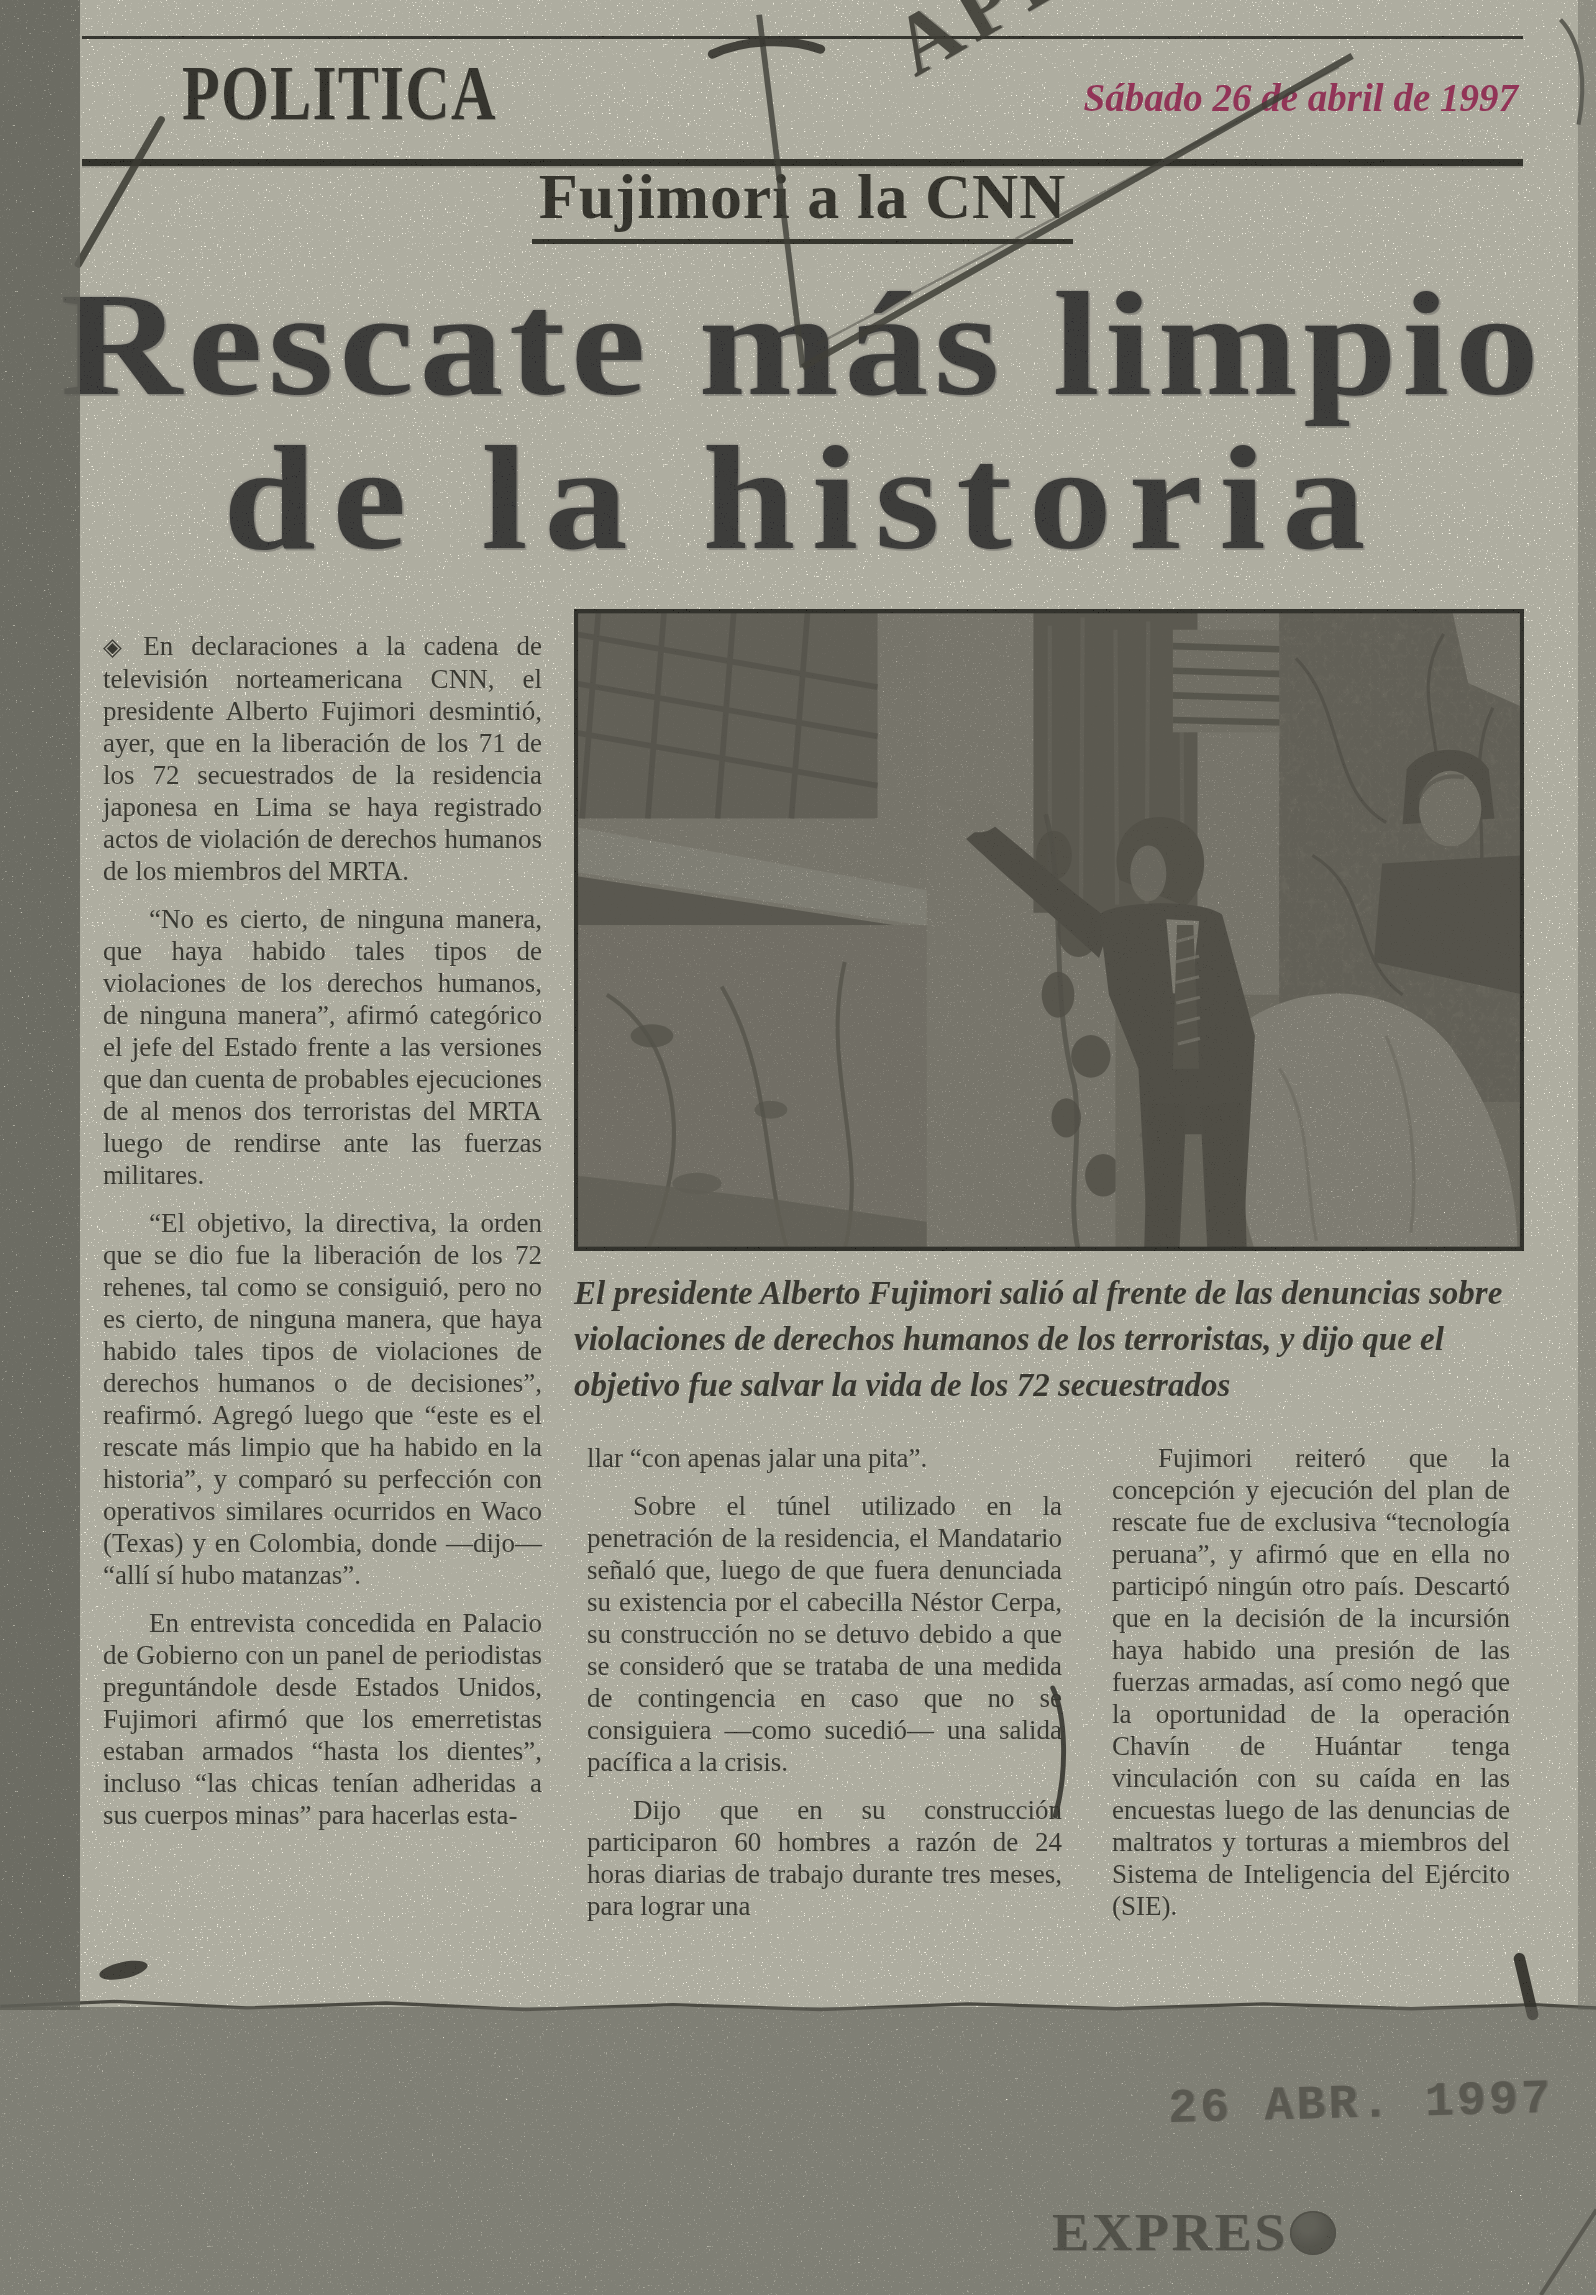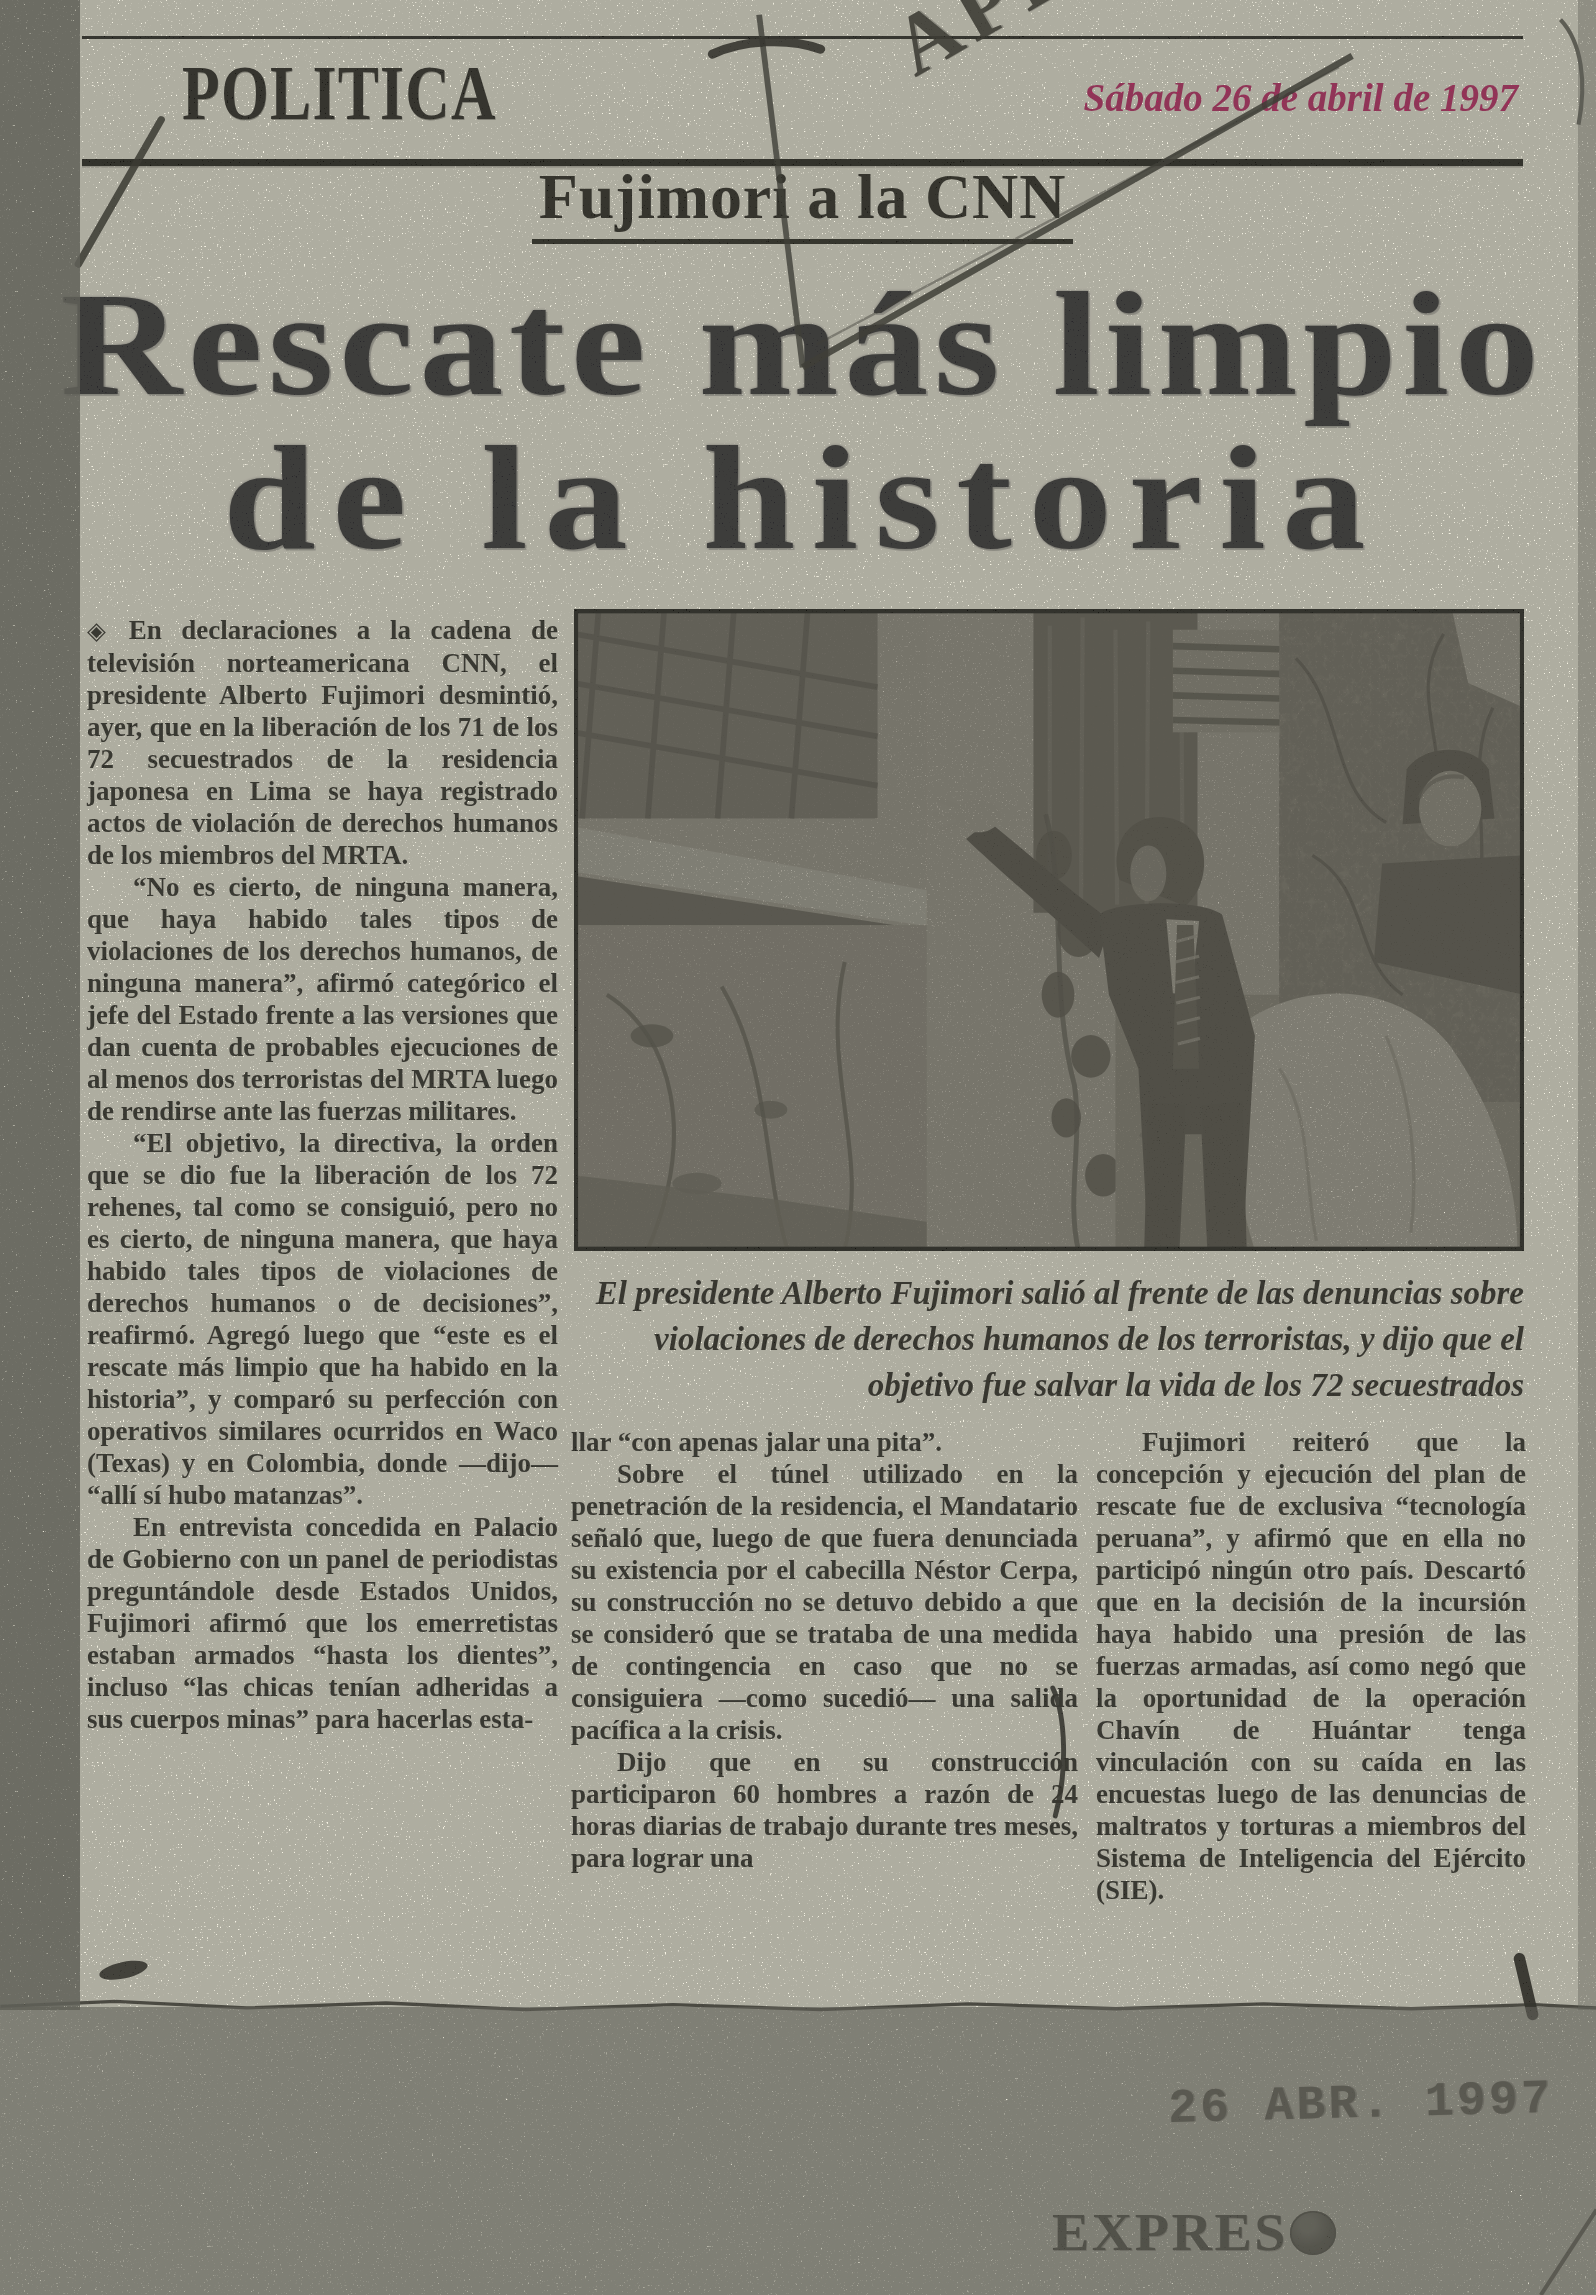--- a/index.html
+++ b/index.html
@@ -28,31 +28,31 @@
   #kicker-wrap{left:82px;top:160px;width:1441px;text-align:center;}
   #kicker{display:inline-block;font-size:64px;font-weight:bold;color:#191813;
     padding:0 6.6px 4.9px 6.6px;border-bottom:5.7px solid #1a1913;letter-spacing:0.8px;}
   .head-line{left:82px;width:1441px;text-align:center;font-weight:bold;color:#27262a;
     font-size:149px;line-height:146px;white-space:nowrap;
     text-shadow:0 0 2.5px rgba(40,40,45,.55),1.6px 1.6px 0 rgba(40,40,45,.25);}
   #head1{top:271px;letter-spacing:4.9px;transform:scaleX(1.13);}
   #head2{top:425px;letter-spacing:14.8px;transform:scaleX(1.12);}
   
   .col{position:absolute;font-size:27px;line-height:32px;text-align:justify;color:#201f1a;}
-  .col p{margin:0;text-indent:46px;font-weight:bold;}
+  .col p{margin:16px;text-indent:46px;}
   .col p.noindent{text-indent:0;}
   #col-left{left:87px;top:614px;width:471px;}
   #col-mid{left:571px;top:1426px;width:507px;}
   #col-right{left:1096px;top:1426px;width:430px;}
   .bullet{font-size:24.6px;letter-spacing:3.3px;}
   #subhead{font-size:37px;font-weight:bold;margin:11.5px 0 4.9px 1.6px;text-indent:0;
     letter-spacing:0.8px;color:#1b1a15;}
   
   #photo{left:574px;top:609px;width:950px;height:642px;}
-  #caption{left:574px;top:1270px;width:950px;text-align:right;font-size:33px;
+  #caption{left:574px;top:1270px;width:950px;text-align:left;font-size:33px;
     line-height:46px;font-weight:bold;font-style:italic;color:#1d1c17;}
   
   #date-stamp{left:1168px;top:2077px;font-family:"Liberation Mono","DejaVu Sans Mono",monospace;
     font-weight:bold;font-size:48px;letter-spacing:3.3px;color:#4a4840;
     transform:rotate(-1.5deg);white-space:nowrap;
     text-shadow:1.6px 0 0 rgba(74,72,64,.45),0 0 1.6px rgba(74,72,64,.35);}
   #logo{left:1052px;top:2200px;font-size:56px;font-weight:bold;letter-spacing:2.5px;
     color:#26241f;transform:scaleY(.96);white-space:nowrap;
     text-shadow:0.8px 0.8px 0 rgba(38,36,31,.4);}
   #logo .globe{display:inline-block;width:46px;height:46px;border-radius:50%;

